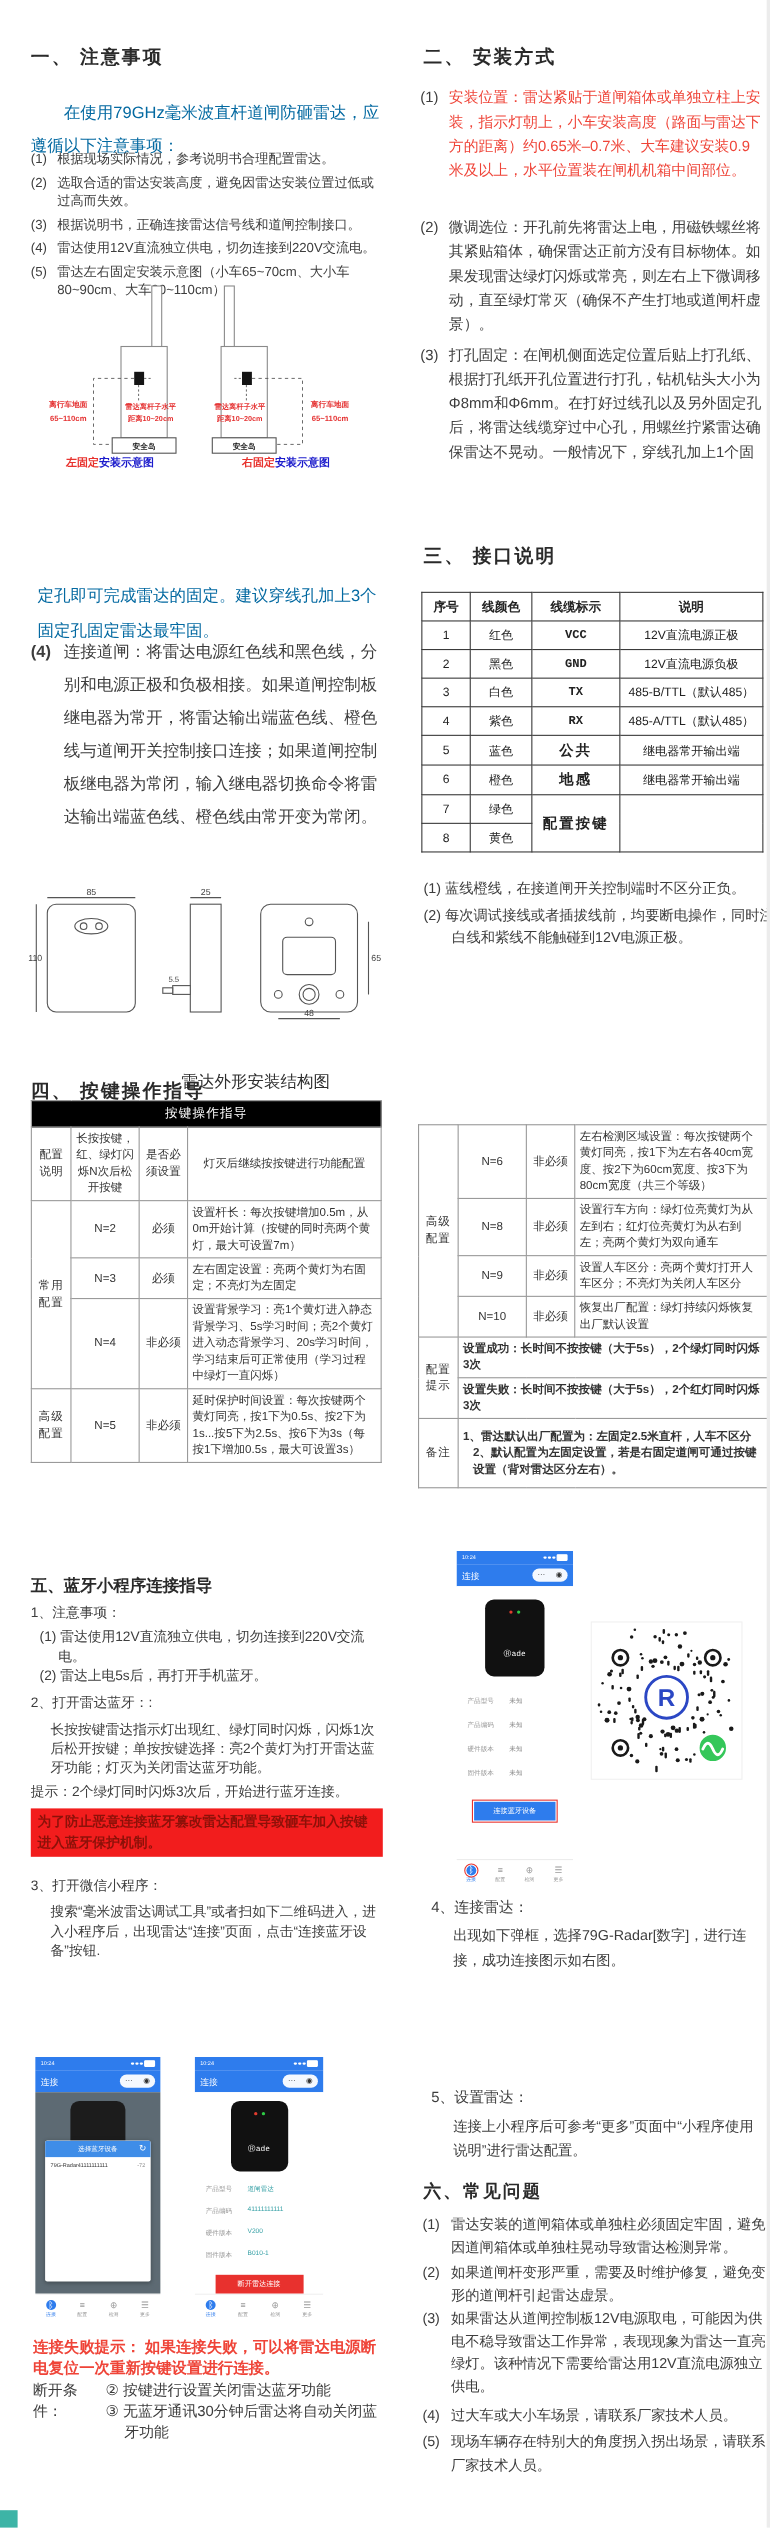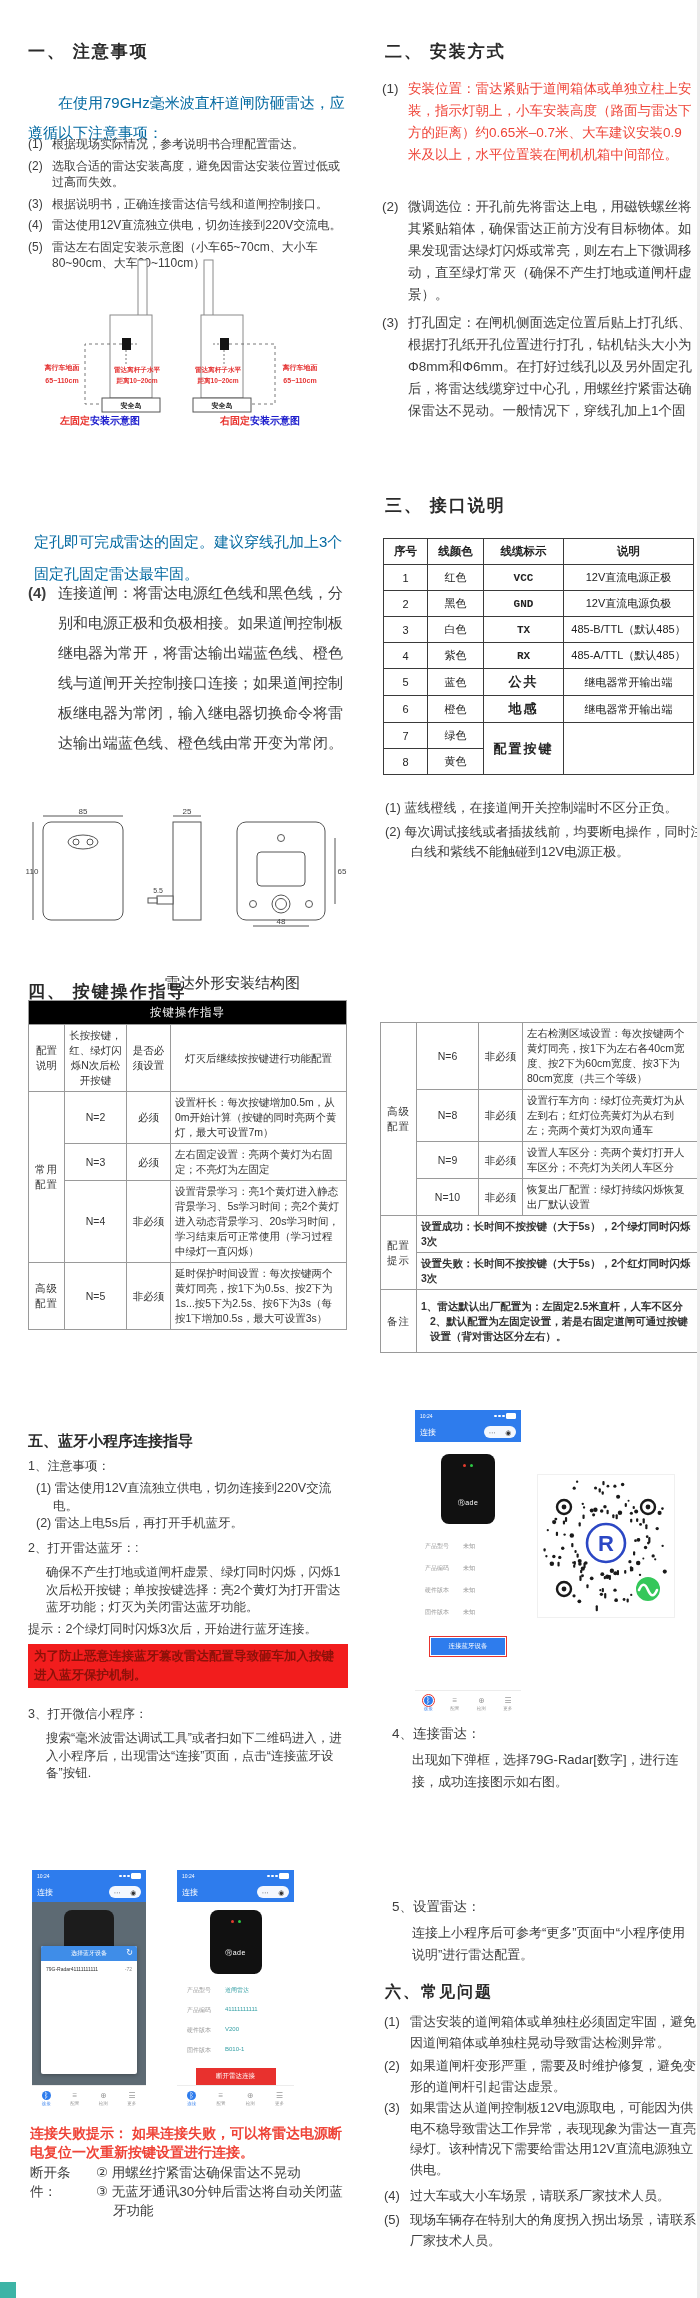--- a/index.html
+++ b/index.html
@@ -228,21 +228,21 @@
   </tr>
 </tbody>
   </table>
 
 <div class="abs sub-title" style="left:28px;top:1432px;">五、蓝牙小程序连接指导</div>
 
 <div class="abs s5" style="left:28px;top:1458px;">1、注意事项：</div>
 <div class="abs s5 hang" style="left:36px;top:1480px;width:300px;">(1) 雷达使用12V直流独立供电，切勿连接到220V交流电。</div>
 <div class="abs s5 hang" style="left:36px;top:1515px;width:300px;">(2) 雷达上电5s后，再打开手机蓝牙。</div>
 <div class="abs s5" style="left:28px;top:1540px;">2、打开雷达蓝牙：:</div>
-<div class="abs s5" style="left:46px;top:1564px;width:302px;">确保不产生打地或道闸杆虚景、绿灯同时闪烁，闪烁1次后松开按键；单按按键选择：亮2个黄灯为打开雷达蓝牙功能；灯灭为关闭雷达蓝牙功能。</div>
+<div class="abs s5" style="left:46px;top:1564px;width:302px;">长按按键雷达指示灯出现红、绿灯同时闪烁，闪烁1次后松开按键；单按按键选择：亮2个黄灯为打开雷达蓝牙功能；灯灭为关闭雷达蓝牙功能。</div>
 <div class="abs s5 red" style="left:28px;top:1621px;width:322px;">提示：2个绿灯同时闪烁3次后，开始进行蓝牙连接。</div>
 <div class="abs warnbox" style="left:28px;top:1644px;width:308px;">为了防止恶意连接蓝牙篡改雷达配置导致砸车加入按键进入蓝牙保护机制。</div>
 <div class="abs s5" style="left:28px;top:1706px;">3、打开微信小程序：</div>
 <div class="abs s5" style="left:46px;top:1730px;width:302px;">搜索“毫米波雷达调试工具”或者扫如下二维码进入，进入小程序后，出现雷达“连接”页面，点击“连接蓝牙设备”按钮.</div>
 
 <div class="phone" style="left:32px;top:1870px;width:114px;height:240px;">
   <div class="p-status">
     <span class="p-time">10:24</span>
     <span class="p-sig">
         <i></i>
@@ -351,21 +351,21 @@
         <span class="ticon">☰</span>
         <span class="tlabel">更多</span>
       </div>
   </div>
 </div>
 
 <div class="abs red" style="left:30px;top:2124px;width:322px;font-size:14px;font-weight:bold;line-height:19px;">连接失败提示： 如果连接失败，可以将雷达电源断电复位一次重新按键设置进行连接。</div>
 <div class="abs" style="left:30px;top:2163px;width:322px;display:flex;font-size:13.5px;line-height:19px;">
   <span style="flex:0 0 66px;">断开条件：</span>
   <span style="flex:1;">
-    <div class="hang">② 用螺丝拧紧雷达确保雷达不晃动</div>
+    <div class="hang">② 按键进行设置关闭雷达蓝牙功能</div>
     <div class="hang">③ 无蓝牙通讯30分钟后雷达将自动关闭蓝牙功能</div>
   </span>
 </div>
 
 <div class="abs" style="left:0;top:2282px;width:16px;height:16px;background:#3db4a6;"></div>
 
 <div class="abs sec-title" style="left:385px;top:40px;">二、 安装方式</div>
 
 <div class="abs item13" style="left:382px;top:78px;width:312px;">
   <span class="no">(1)</span>

